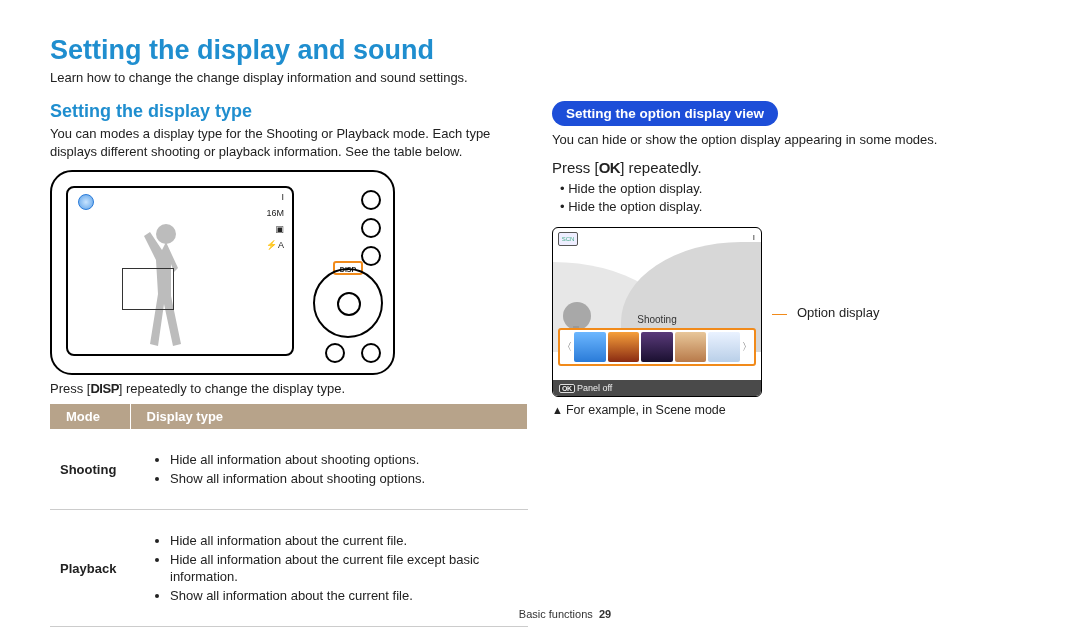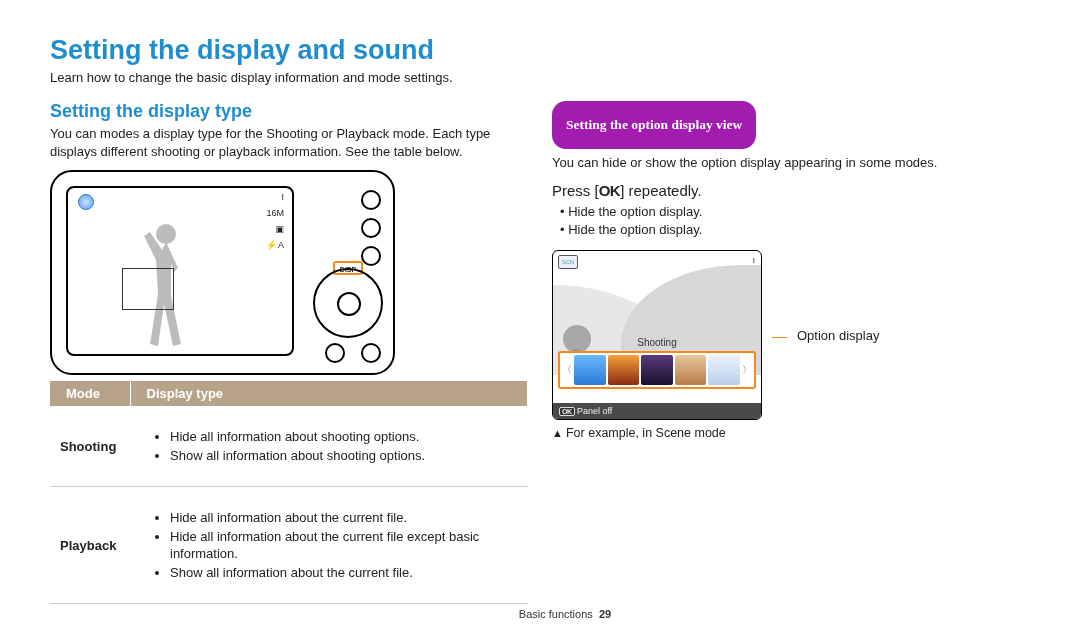--- a/index.html
+++ b/index.html
@@ -25,28 +25,27 @@
   .col { flex: 1; min-width: 0; }
   h2.section-title {
     color: #1f8ecf;
     font-size: 18px;
     font-weight: 700;
     margin: 0 0 3px 0;
   }
   .para { font-size: 13px; line-height: 1.35; margin: 0 0 10px 0; }
   .pill {
     display: inline-block;
-    background: #a21caf;
+    background: #1d4ed8;
     color: #fff;
     font-weight: 700;
     font-size: 13.5px;
-    padding: 16px 14px;
+    padding: 5px 14px;
     border-radius: 14px;
     margin: 0 0 5px 0;
-    font-family: Liberation Serif, serif;
   }
   .step { font-size: 15px; margin: 8px 0 4px 0; }
   ul.tick { margin: 0 0 10px 8px; padding: 0; list-style: none; }
   ul.tick li::before { content: "• "; }
   ul.tick li { font-size: 13px; line-height: 1.45; }
   .caption { font-size: 13px; margin: 6px 0 8px 0; }
   .boldglyph { font-weight: 700; font-family: Arial, sans-serif; letter-spacing: -0.5px; }
 
   
   .camera {
@@ -181,21 +180,21 @@
   .footer {
     position: absolute; left: 16px; right: 0; bottom: 10px;
     text-align: center; font-size: 11px; color: #333; padding-left: 34px;
   }
   .footer .pg { font-weight: 700; }
 </style>
 </head>
 <body>
 
 <h1 class="page-title">Setting the display and sound</h1>
-<p class="intro">Learn how to change the basic display information and mode settings.</p>
+<p class="intro">Learn how to change the change display information and sound settings.</p>
 
 <div class="columns">
 
   <div class="col">
     <h2 class="section-title">Setting the display type</h2>
     <p class="para">You can modes a display type for the Shooting or Playback mode. Each type displays different shooting or playback information. See the table below.</p>
 
     <div class="camera">
       <div class="screen">
         <div class="globe"></div>
@@ -221,20 +220,23 @@
       <div class="disp-highlight">DISP</div>
       <div class="dpad">
         <div class="center"></div>
       </div>
       <div class="bottombtns">
         <div class="smallbtn"></div>
         <div class="smallbtn"></div>
       </div>
     </div>
 
+    <p class="caption">
+      <span>Press [</span><span class="boldglyph">DISP</span><span>] repeatedly to change the display type.</span>
+    </p>
 
     <table class="dt">
       <thead>
         <tr>
           <th>Mode</th>
           <th>Display type</th>
         </tr>
       </thead>
       <tbody>
         <tr>

